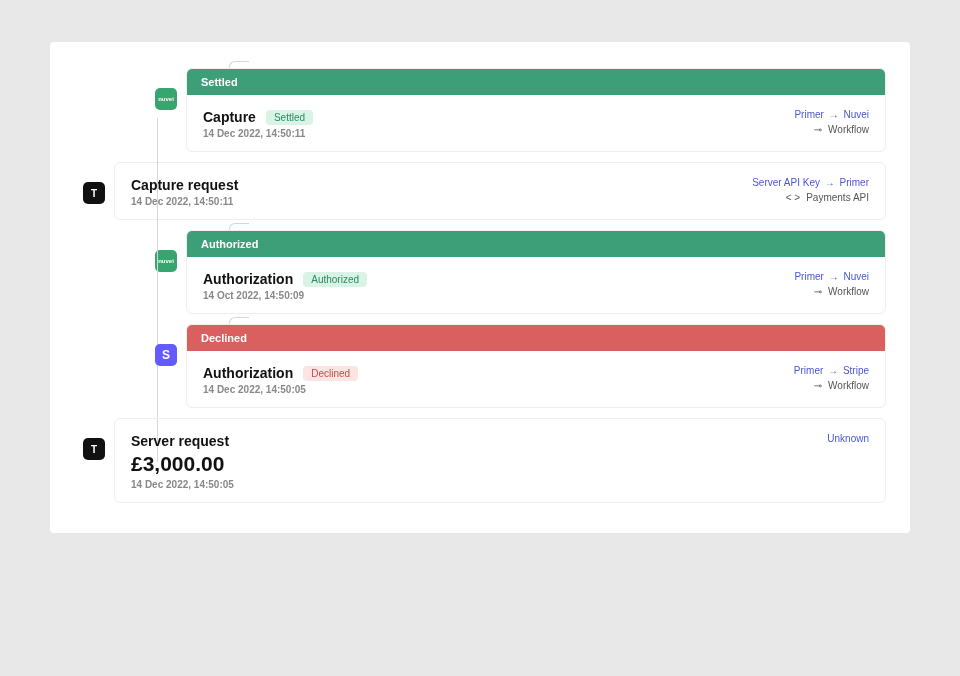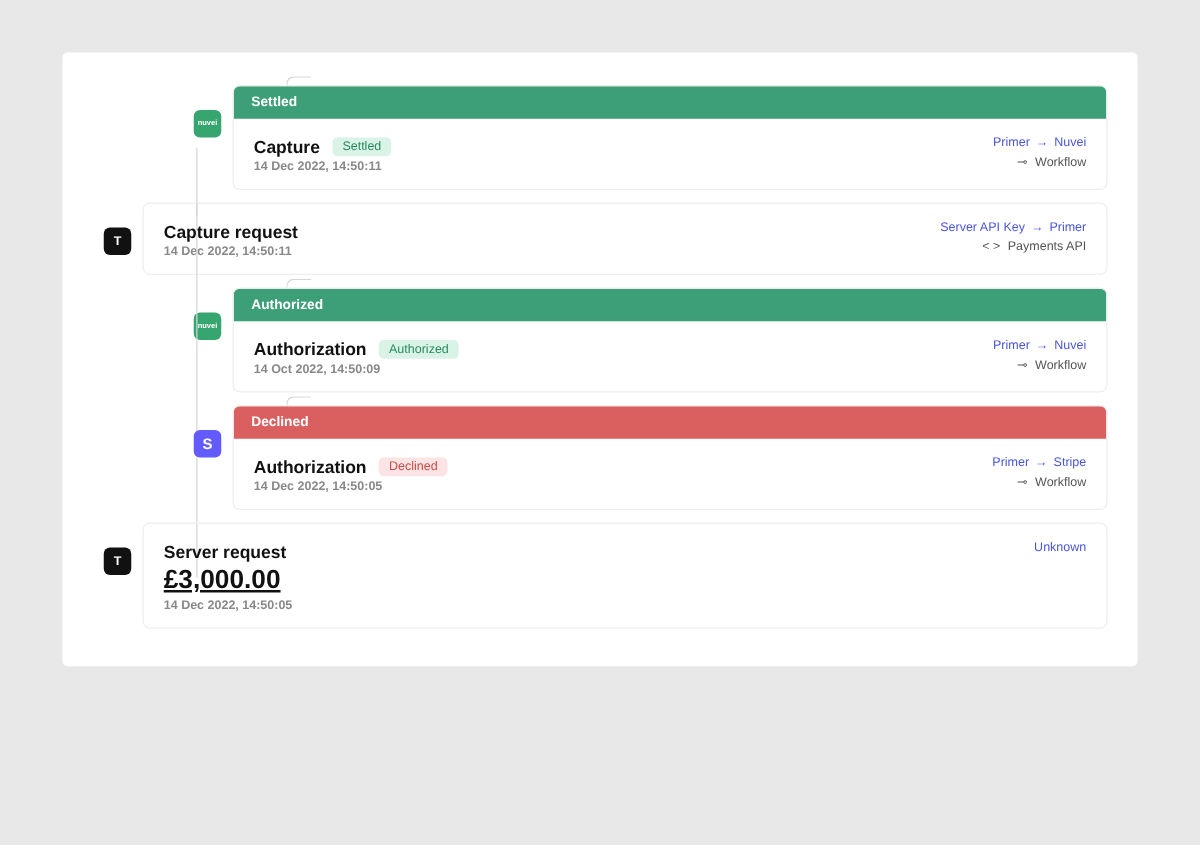--- a/index.html
+++ b/index.html
@@ -92,21 +92,20 @@
 .card-left { display:flex; flex-direction:column; gap:3px; }
 .title-row { display:flex; align-items:center; gap:10px; flex-wrap:wrap; }
 .event-title {
   font-size: 14px;
   font-weight: 600;
   color: #111;
 }
 .event-title.big {
   font-size: 21px;
   font-weight: 600;
-  text-decoration: underline;
 }
 .pill {
   font-size: 10px;
   font-weight: 500;
   padding: 2px 8px;
   border-radius: 4px;
 }
 .pill.green { background: #d9f3e6; color: #2a8a5f; }
 .pill.red { background: #fbe4e3; color: #c94a46; }
 .error-msg {

